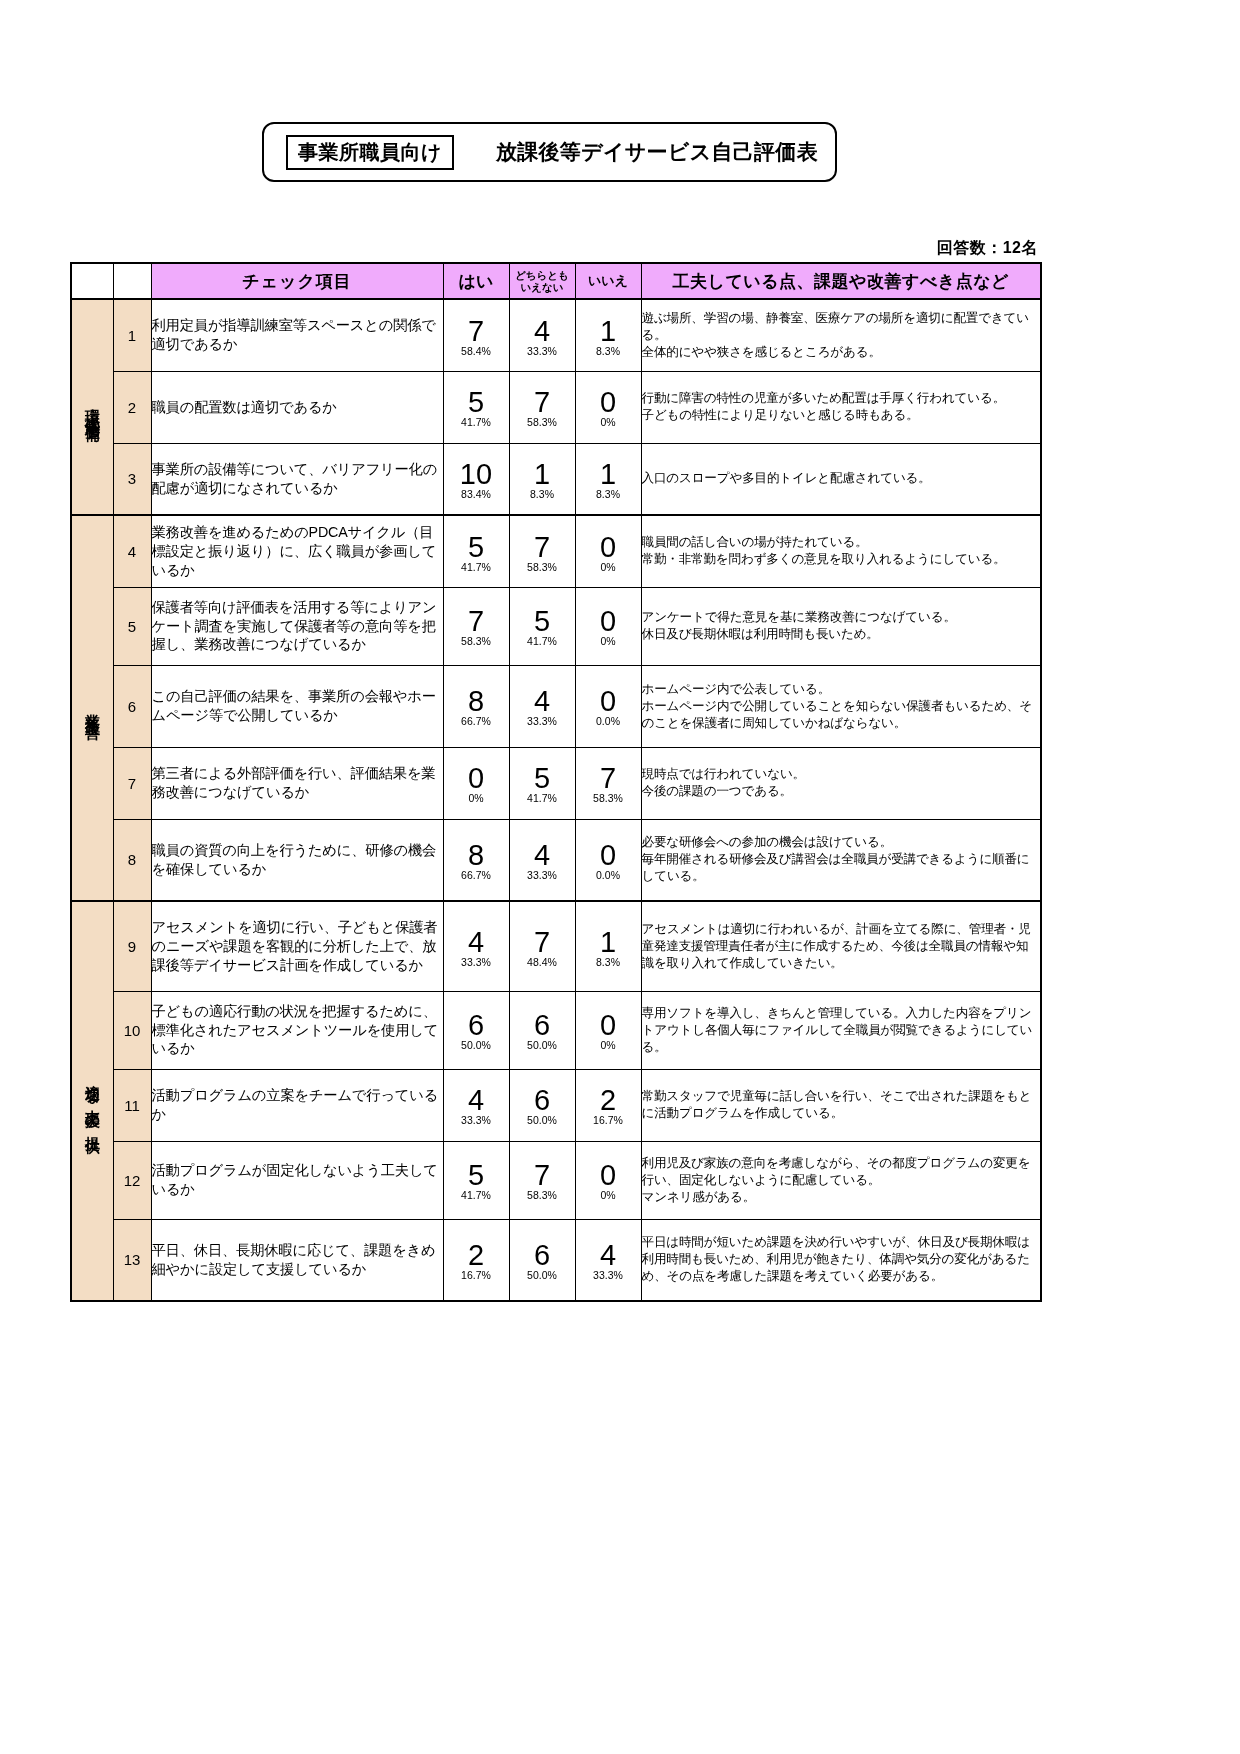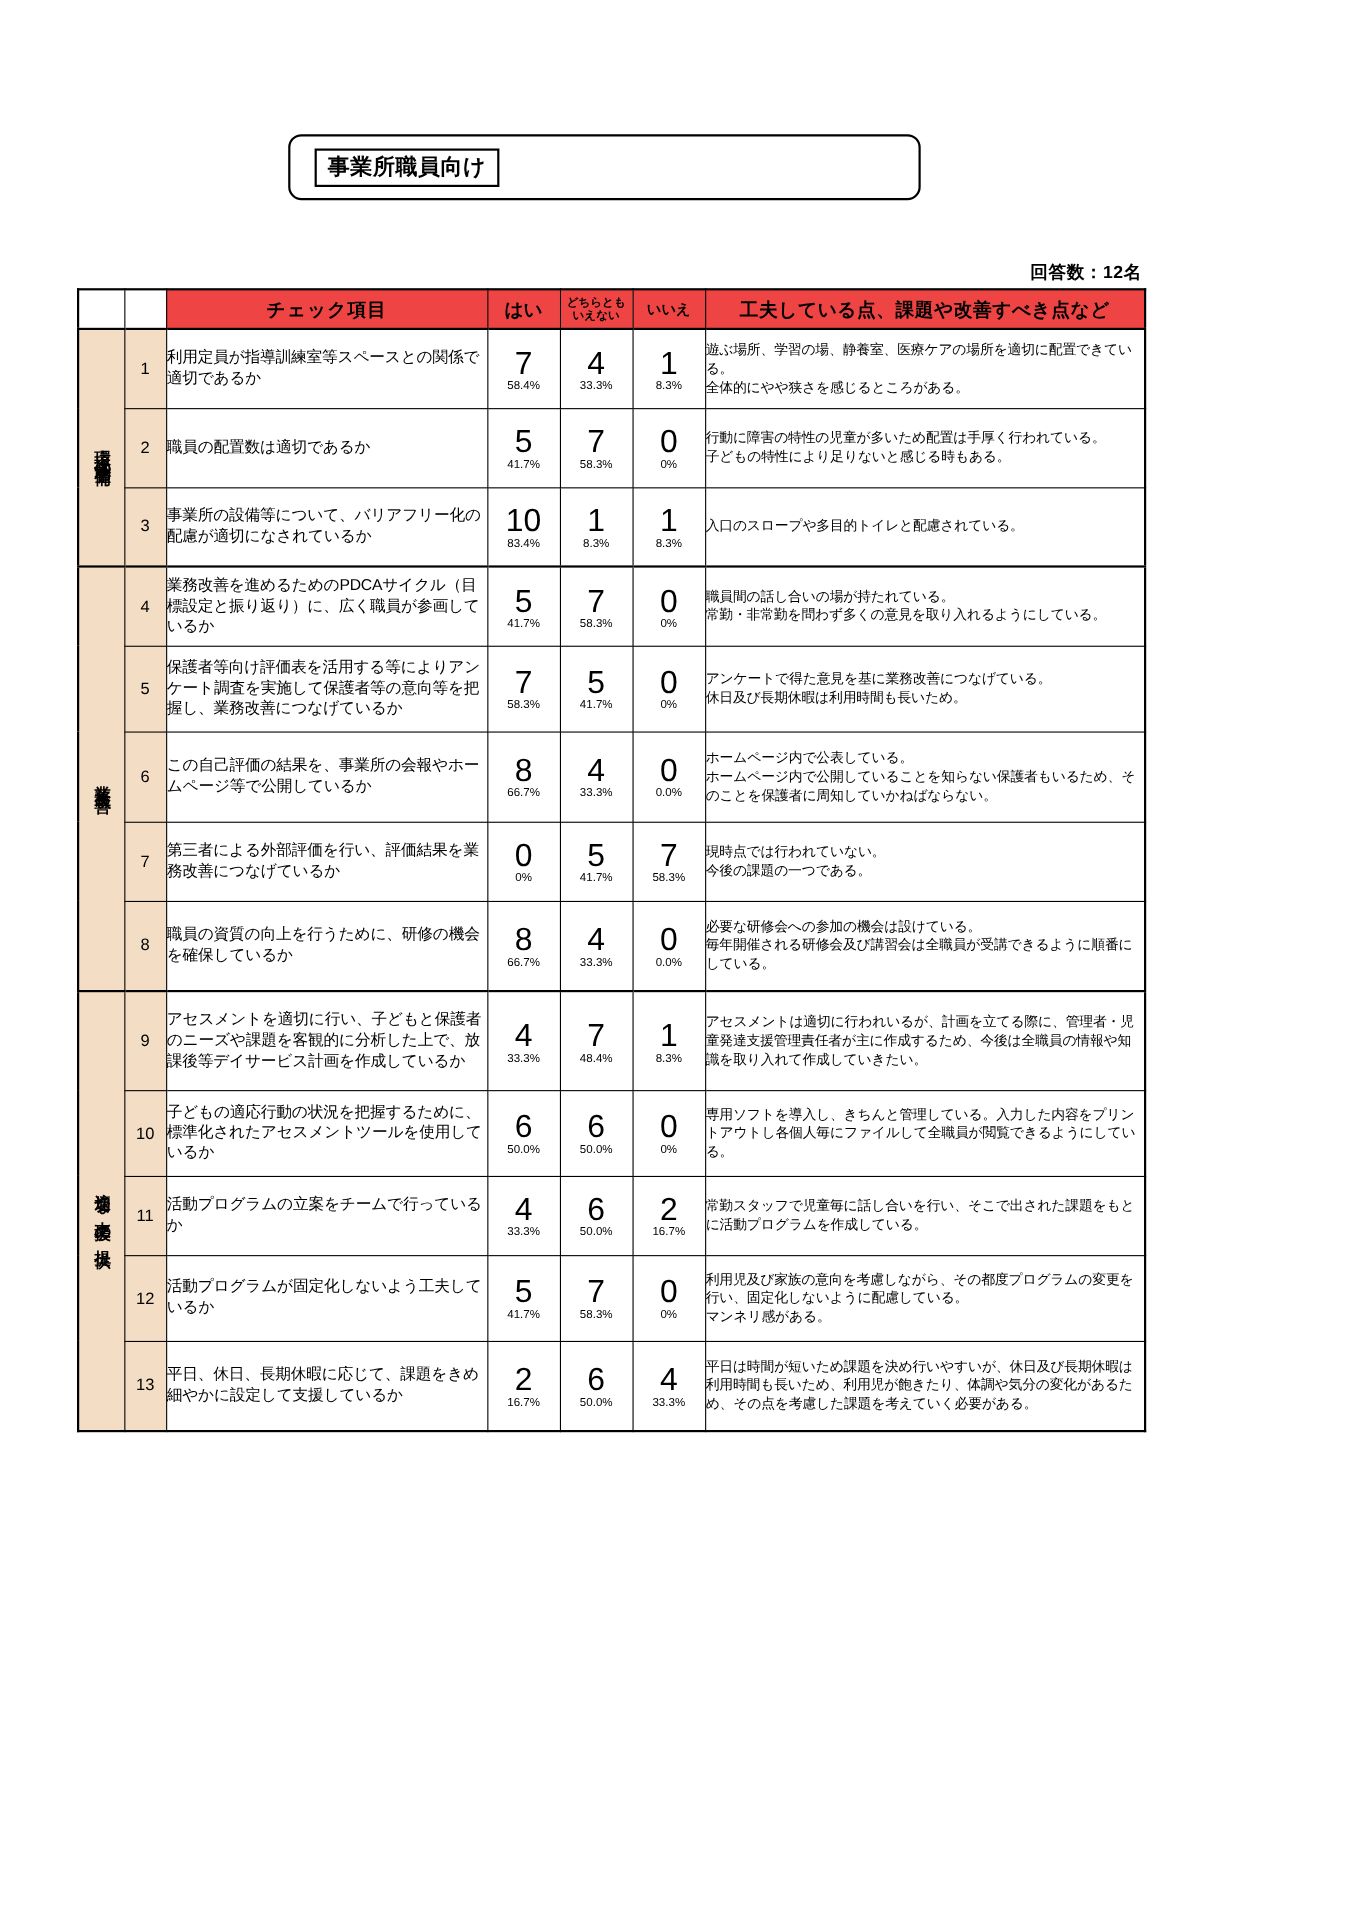--- a/index.html
+++ b/index.html
@@ -91,21 +91,21 @@
   col.c-cat   { width: 42px; }
   col.c-no    { width: 38px; }
   col.c-item  { width: 292px; }
   col.c-yes   { width: 66px; }
   col.c-mid   { width: 66px; }
   col.c-no2   { width: 66px; }
   col.c-cmt   { width: 400px; }
 
   
   .hdr td {
-    background: #ef4444;
+    background: #f0abfc;
     text-align: center;
     font-weight: bold;
     height: 36px;
     border-bottom: 2.5px solid #000;
   }
   .hdr .h-white {
     background: #ffffff;
   }
   .h-item   { font-size: 17px; letter-spacing: 1px; }
   .h-yes    { font-size: 17px; }
@@ -193,20 +193,21 @@
     border-top: 2.5px solid #000;
   }
 </style>
 </head>
 <body>
 
 <div class="page">
 
   <div class="title-wrap">
     <div class="title-badge">事業所職員向け</div>
+    <div class="title-main">放課後等デイサービス自己評価表</div>
   </div>
 
   <div class="respondents">回答数：12名</div>
 
   <table class="tbl">
     <colgroup>
       <col class="c-cat">
         <col class="c-no">
         <col class="c-item">
       <col class="c-yes">

